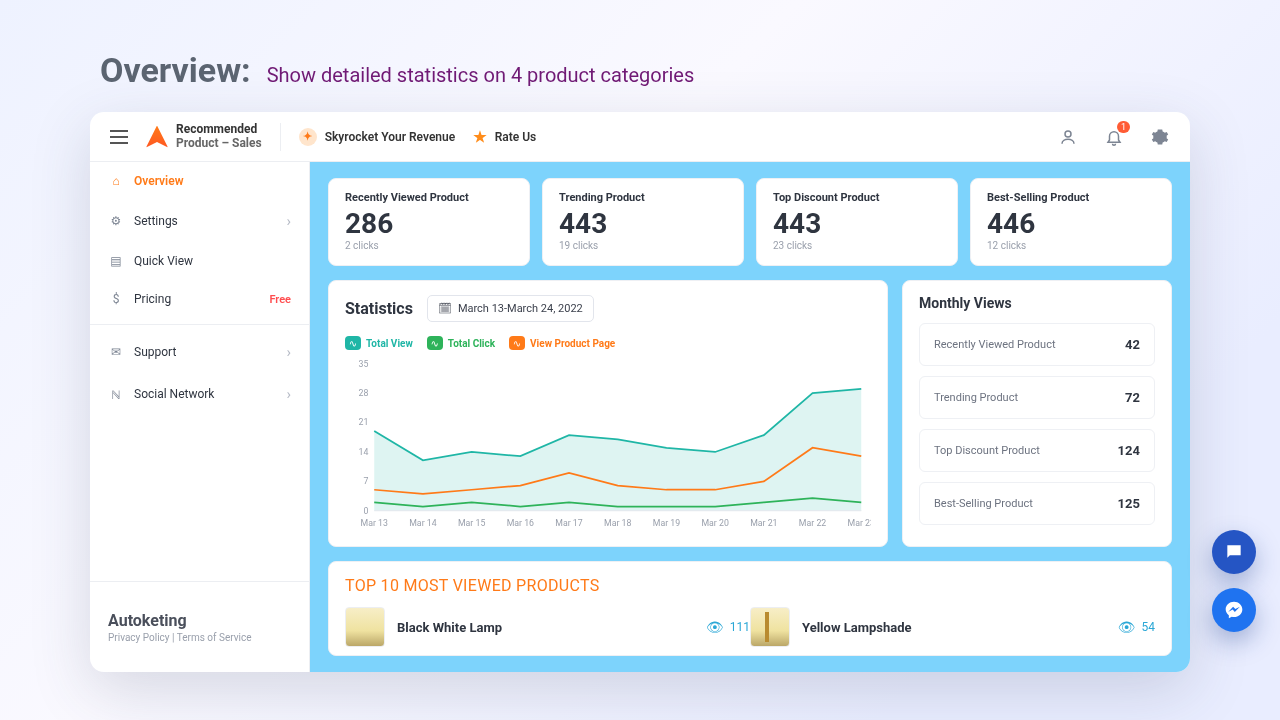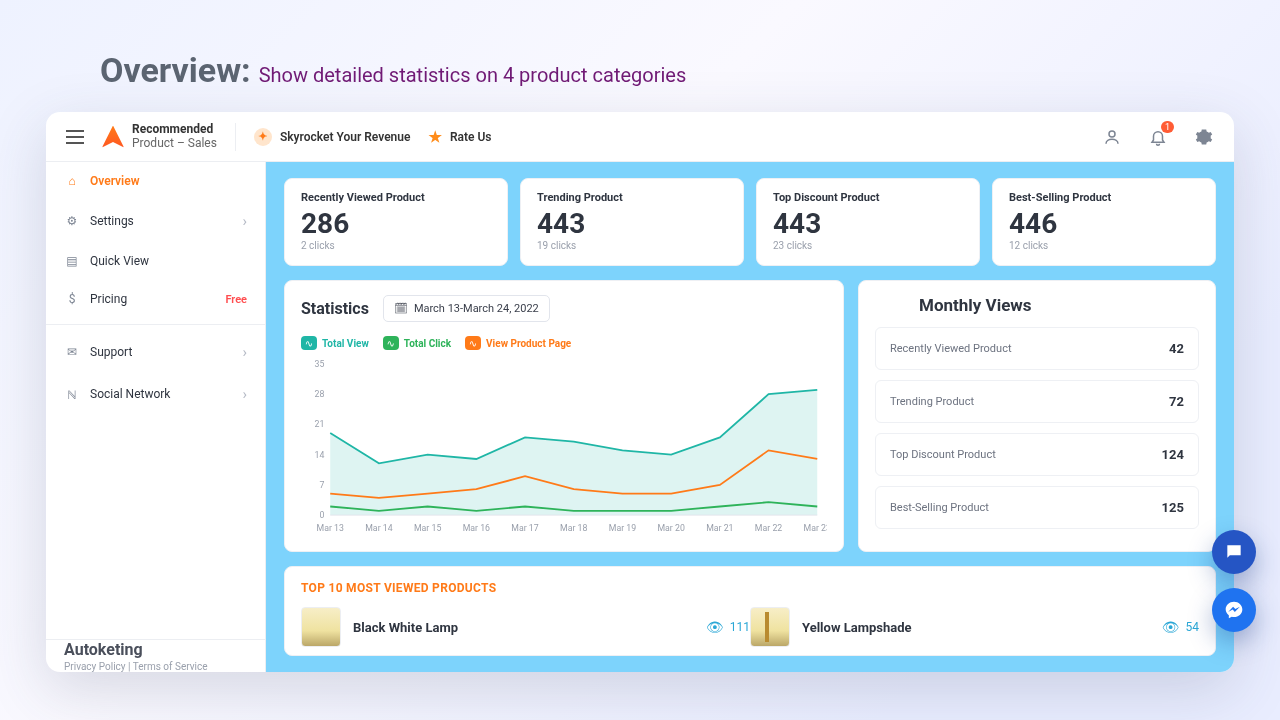--- a/index.html
+++ b/index.html
@@ -1,45 +1,45 @@
 <!DOCTYPE html>
 <html><head>
 <meta charset="utf-8">
 <style>
 * { box-sizing: border-box; margin: 0; padding: 0; font-family: -apple-system, BlinkMacSystemFont, "Segoe UI", Roboto, Helvetica, Arial, sans-serif; }
 body { width: 1280px; height: 720px; background: linear-gradient(135deg, #eef2ff 0%, #faf9ff 40%, #e9edff 80%); padding: 0; overflow: hidden; position: relative; }
-.hero { padding: 50px 100px 0 100px; display: flex; align-items: baseline; gap: 8px; }
+.hero { padding: 50px 100px 0 100px; display: flex; align-items: baseline; gap: 16px; }
 .hero-title { font-size: 34px; font-weight: 700; color: #5b6471; }
 .hero-sub { font-size: 20px; color: #701a75; }
-.app { width: 1188px; margin: 22px auto 0; background: #fff; border-radius: 14px; box-shadow: 0 18px 60px rgba(58,66,92,.18); overflow: hidden; height: 560px; display: flex; flex-direction: column; }
+.app { width: 1100px; margin: 22px auto 0; background: #fff; border-radius: 14px; box-shadow: 0 18px 60px rgba(58,66,92,.18); overflow: hidden; height: 560px; display: flex; flex-direction: column; }
 .topbar { height: 50px; border-bottom: 1px solid #eceef2; display: flex; align-items: center; padding: 0 20px; gap: 18px; }
 .hamburger { width: 18px; height: 14px; border-top: 2px solid #555; border-bottom: 2px solid #555; position: relative; }
 .hamburger::after { content:""; position:absolute; top:4px; left:0; right:0; height:2px; background:#555; }
 .logo { display:flex; align-items:center; gap:8px; }
 .logo-mark { width:22px; height:22px; background: linear-gradient(#ff7a18,#ff5722); clip-path: polygon(50% 0,100% 100%,50% 75%,0 100%); border-radius:2px; }
 .logo-text { font-size:12px; font-weight:700; color:#333; line-height:1.1; }
-.logo-text span { color:#666; font-weight:400; }
+.logo-text span { color:#666; font-weight:700; }
 .topbar-sep { width:1px; height:28px; background:#eceef2; }
 .promo { display:flex; align-items:center; gap:8px; font-size:12px; font-weight:600; color:#333; }
 .promo-icon { width:18px; height:18px; border-radius:50%; background:#ffe5cc; display:flex; align-items:center; justify-content:center; color:#ff7a18; font-size:11px; }
 .star-icon { color:#ff8c1a; font-size:15px; }
 .topbar-spacer { flex:1; }
 .top-icons { display:flex; align-items:center; gap:26px; }
 .icon-btn { width:20px; height:20px; display:flex; align-items:center; justify-content:center; color:#7d8593; position:relative; cursor:pointer; }
 .badge { position:absolute; top:-6px; right:-6px; background:#ff5c35; color:#fff; font-size:9px; border-radius:8px; padding:0 4px; line-height:12px; min-width:12px; text-align:center; }
 .body-row { flex:1; display:flex; min-height:0; }
 .sidebar { width:220px; border-right:1px solid #eceef2; display:flex; flex-direction:column; }
 .side-item { display:flex; align-items:center; gap:10px; padding:12px 18px; font-size:12px; color:#2f3540; cursor:pointer; position:relative; }
 .side-item.active { color:#ff7a18; font-weight:600; }
 .side-item .chev { margin-left:auto; color:#b6bbc6; font-size:15px; }
 .side-item .free { margin-left:auto; color:#ff4d4f; font-size:11px; font-weight:600; }
 .side-divider { height:1px; background:#eceef2; margin:6px 0; }
 .side-icon { width:16px; text-align:center; color:#7d8593; }
 .side-item.active .side-icon { color:#ff7a18; }
-.side-footer { margin-top:auto; padding:0 18px; border-top:1px solid #eceef2; }
+.side-footer { margin-top:auto; padding:29px 18px; border-top:1px solid #eceef2; }
 .side-footer .brand { font-size:16px; font-weight:700; color:#4a4f5b; }
 .side-footer .links { font-size:10px; color:#9aa0ac; margin-top:2px; }
 .main { flex:1; background:#7dd3fc; padding:16px 18px; overflow:hidden; display:flex; flex-direction:column; gap:14px; }
 .kpis { display:flex; gap:12px; }
 .kpi { flex:1; background:#fff; border-radius:8px; border:1px solid #eef0f4; padding:12px 16px 14px; }
 .kpi-title { font-size:11px; font-weight:700; color:#2f3540; }
 .kpi-value { font-size:28px; font-weight:700; color:#2f3540; margin-top:6px; line-height:1; }
 .kpi-sub { font-size:10px; color:#9aa0ac; margin-top:2px; }
 .row2 { display:flex; gap:14px; min-height:0; flex:1; }
 .stats { flex: 0 0 560px; background:#fff; border-radius:8px; border:1px solid #eef0f4; padding:14px 16px; display:flex; flex-direction:column; }
@@ -50,25 +50,25 @@
 .leg { display:flex; align-items:center; gap:5px; }
 .leg-dot { width:16px; height:14px; border-radius:4px; display:flex; align-items:center; justify-content:center; color:#fff; font-size:10px; }
 .leg-dot.teal { background:#1fb6a6; }
 .leg-dot.green { background:#2eb35a; }
 .leg-dot.orange { background:#ff7a18; }
 .leg-label.teal { color:#1fb6a6; font-weight:700; }
 .leg-label.green { color:#2eb35a; font-weight:700; }
 .leg-label.orange { color:#ff7a18; font-weight:700; }
 .chart { flex:1; margin-top:8px; }
 .monthly { flex:1; background:#fff; border-radius:8px; border:1px solid #eef0f4; padding:14px 16px; }
-.monthly-title { font-size:17px; font-weight:700; color:#2f3540; margin-bottom:12px;margin-left:44px; }
+.monthly-title { font-size:14px; font-weight:700; color:#2f3540; margin-bottom:12px; }
 .mv-item { border:1px solid #eef0f4; border-radius:6px; padding:13px 14px; display:flex; justify-content:space-between; align-items:center; font-size:11px; color:#6d7380; margin-bottom:10px; }
 .mv-item .val { font-weight:700; color:#2f3540; font-size:13px; }
 .top10 { background:#fff; border-radius:8px; border:1px solid #eef0f4; padding:14px 16px 8px; margin-top:auto; }
-.top10-title { font-size:12px; font-weight:700; letter-spacing:.3px; color:#ff7a18; margin-bottom:12px; }
+.top10-title { font-size:16px; font-weight:400; letter-spacing:.3px; color:#ff7a18; margin-bottom:12px; }
 .prods { display:flex; }
 .prod { flex:1; display:flex; align-items:center; gap:12px; }
 .prod-thumb { width:40px; height:40px; border:1px solid #eceef2; border-radius:4px; background:linear-gradient(#f7eec7,#efe2a0 60%,#bba768); position:relative; }
 .prod-thumb.y::after { content:""; position:absolute; left:14px; top:4px; width:4px; height:30px; background:#b98b2f; }
 .prod-name { font-size:13px; font-weight:700; color:#2f3540; }
 .prod-stats { margin-left:auto; display:flex; align-items:center; gap:6px; color:#2aa7d6; font-size:12px; }
 .eye { font-size:14px; }
 .fabs { position:absolute; right:24px; bottom:88px; display:flex; flex-direction:column; gap:14px; }
 .fab { width:44px; height:44px; border-radius:50%; display:flex; align-items:center; justify-content:center; color:#fff; box-shadow:0 10px 24px rgba(26,59,140,.35); cursor:pointer; }
 .fab.chat { background:#2555c4; }

